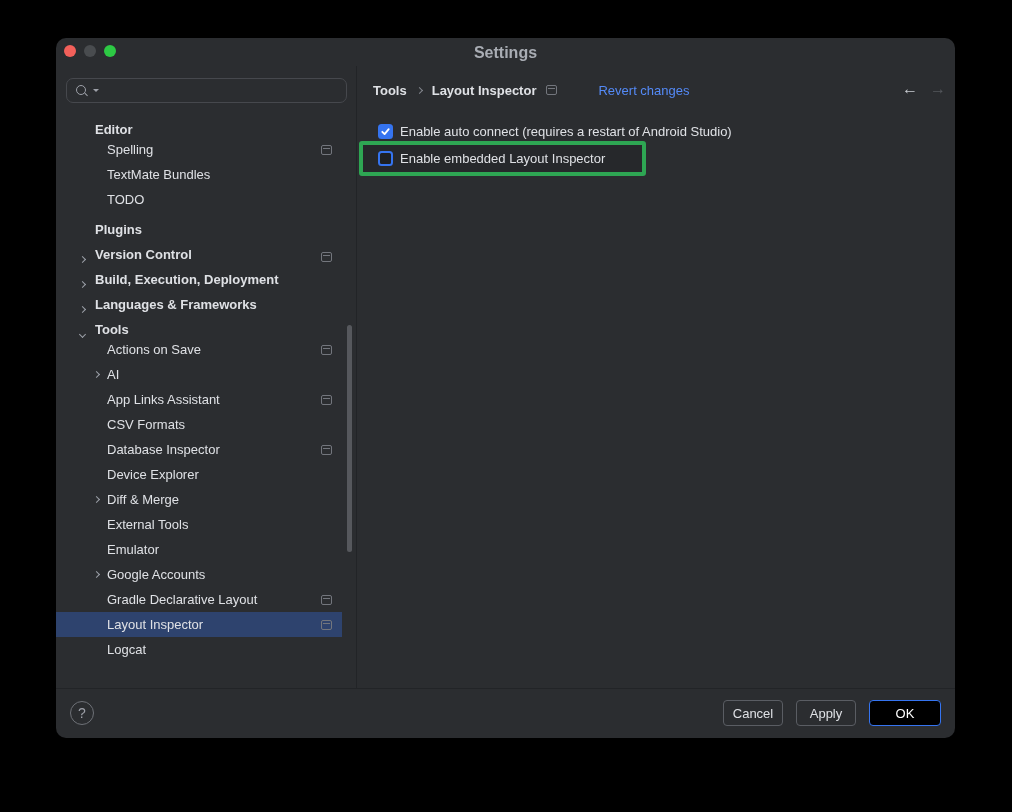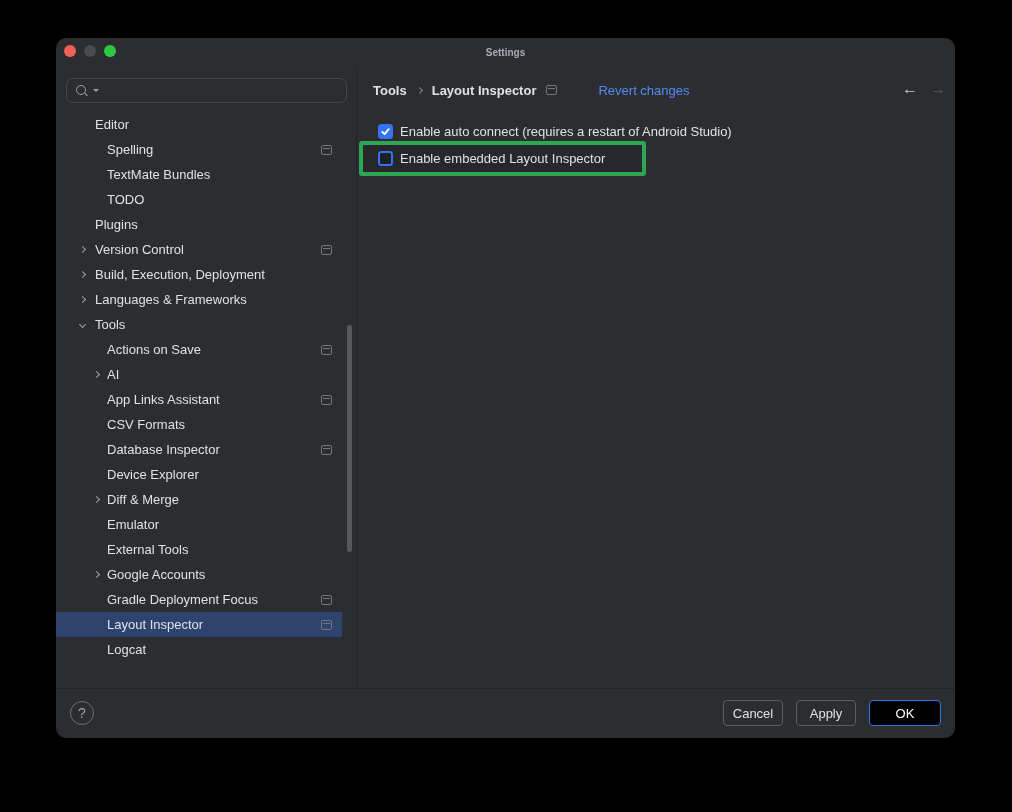--- a/index.html
+++ b/index.html
@@ -11,40 +11,40 @@
             box-shadow:0 18px 50px rgba(0,0,0,.65); }
 
   
   .titlebar { position:absolute; left:0; top:0; width:100%; height:28px; }
   .lights { position:absolute; left:8px; top:7px; display:flex; gap:8px; }
   .light { width:12px; height:12px; border-radius:50%; }
   .light.close { background:#F2605A; }
   .light.min   { background:#494C4F; }
   .light.zoom  { background:#2DC944; }
   .win-title { position:absolute; left:0; top:0; width:100%; height:28px;
-               line-height:30px; text-align:center; font-size:10px; font-weight:700;
+               line-height:30px; text-align:center; font-size:16px; font-weight:700;
                color:#A9ADB4; }
 
   
   .sidebar { position:absolute; left:0; top:28px; width:300px; height:622px; }
   .search { position:absolute; left:10px; top:12px; width:281px; height:25px;
             border:1px solid #46484D; border-radius:7px; background:transparent;
             display:flex; align-items:center; padding-left:8px; }
   .mag { position:relative; width:16px; height:16px; }
   .mag::before { content:""; position:absolute; left:1px; top:2px; width:8px; height:8px;
                  border:1.4px solid #9DA0A8; border-radius:50%; }
   .mag::after { content:""; position:absolute; left:9px; top:11px; width:4px; height:1.4px;
                 background:#9DA0A8; transform:rotate(45deg); }
   .mag-caret { width:0; height:0; margin-left:2px; border-left:3px solid transparent;
                border-right:3px solid transparent; border-top:3px solid #9DA0A8; }
 
   .tree { position:absolute; left:0; top:46px; width:300px; }
   .trow { position:relative; display:flex; align-items:center; height:25px; width:286px;
           color:#DFE1E5; font-size:13px; cursor:default; }
-  .trow.bold { font-weight:400; }
+  .trow.bold { font-weight:700;align-items:flex-end; }
   .trow.selected { background:#2E436E; }
   .chev-slot { display:flex; align-items:center; justify-content:center; flex:0 0 auto; }
   .lv0 { padding-left:14px; } .lv0 .chev-slot { width:25px; }
   .lv1 { padding-left:30px; } .lv1 .chev-slot { width:21px; }
   .chev { width:5px; height:5px; border-right:1.5px solid #9DA0A8;
           border-bottom:1.5px solid #9DA0A8; }
   .chev.right { transform:rotate(-45deg); }
   .chev.down  { transform:rotate(45deg); }
 
   .mini-win { position:relative; width:11px; height:10px; border:1px solid #73767D;
@@ -192,35 +192,35 @@
           <span>Device Explorer</span>
         </div>
         <div class="trow lv1">
           <span class="chev-slot">
             <span class="chev right"></span>
           </span>
           <span>Diff &amp; Merge</span>
         </div>
         <div class="trow lv1">
           <span class="chev-slot"></span>
+          <span>External Tools</span>
+        </div>
+        <div class="trow lv1">
+          <span class="chev-slot"></span>
           <span>Emulator</span>
         </div>
         <div class="trow lv1">
-          <span class="chev-slot"></span>
-          <span>External Tools</span>
-        </div>
-        <div class="trow lv1">
           <span class="chev-slot">
             <span class="chev right"></span>
           </span>
           <span>Google Accounts</span>
         </div>
         <div class="trow lv1">
           <span class="chev-slot"></span>
-          <span>Gradle Deployment Focus</span>
+          <span>Gradle Declarative Layout</span>
           <span class="mini-win"></span>
         </div>
         <div class="trow lv1 selected">
           <span class="chev-slot"></span>
           <span>Layout Inspector</span>
           <span class="mini-win"></span>
         </div>
         <div class="trow lv1">
           <span class="chev-slot"></span>
           <span>Logcat</span>

